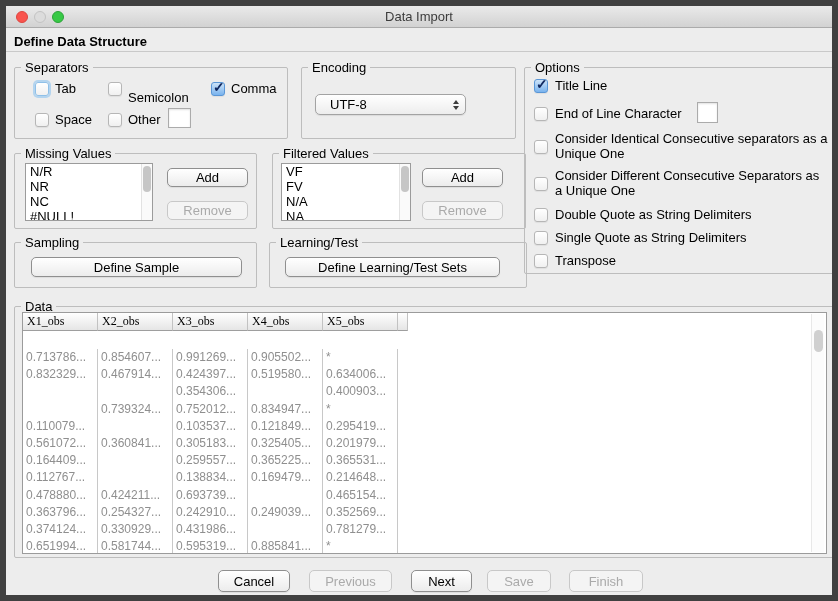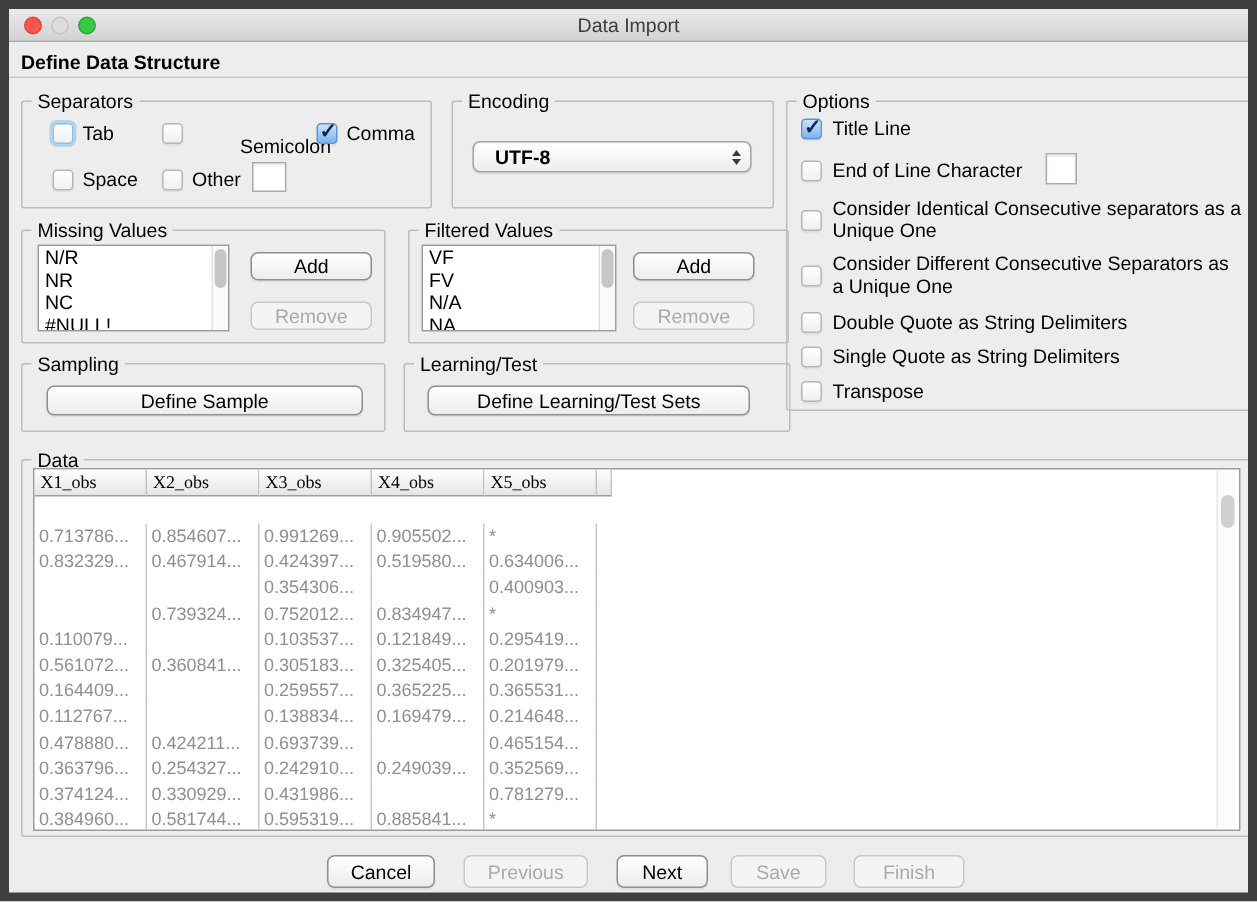--- a/index.html
+++ b/index.html
@@ -110,33 +110,33 @@
   </div>
 
   <div class="page-header">Define Data Structure</div>
   <div class="header-rule"></div>
 
   <div class="group" style="left:8px; top:61px; width:274px; height:72px;">
     <div class="group-title">Separators</div>
     <span class="cb focusring" style="left:20px; top:14px;"></span>
     <span class="cb-label" style="left:40px; top:13px;">Tab</span>
     <span class="cb" style="left:93px; top:14px;"></span>
-    <span class="cb-label" style="left:113px; top:22px;margin-left:32px;">Semicolon</span>
+    <span class="cb-label" style="left:113px; top:22px;">Semicolon</span>
     <span class="cb checked" style="left:196px; top:14px;"></span>
     <span class="cb-label" style="left:216px; top:13px;">Comma</span>
     <span class="cb" style="left:20px; top:45px;"></span>
     <span class="cb-label" style="left:40px; top:44px;">Space</span>
     <span class="cb" style="left:93px; top:45px;"></span>
     <span class="cb-label" style="left:113px; top:44px;">Other</span>
     <input class="tiny-input" style="left: 153px; top: 40px; width: 23px; height: 20px;" value="">
   </div>
 
   <div class="group" style="left:295px; top:61px; width:215px; height:72px;">
     <div class="group-title">Encoding</div>
-    <div class="select" style="left:13px; top:26px; width:186px; height:21px;font-weight:bold;">
+    <div class="select" style="left:13px; top:26px; width:151px; height:21px;">
       <span class="select-value">UTF-8</span>
       <span class="stepper">
           <span class="up"></span>
           <span class="down"></span>
         </span>
     </div>
   </div>
 
   <div class="group" style="left:518px; top:61px; width:368px; height:207px;">
     <div class="group-title">Options</div>
@@ -284,21 +284,21 @@
             <div class="td">0.352569...</div>
           </div>
           <div class="tr">
             <div class="td">0.374124...</div>
             <div class="td">0.330929...</div>
             <div class="td">0.431986...</div>
             <div class="td"></div>
             <div class="td">0.781279...</div>
           </div>
           <div class="tr">
-            <div class="td">0.384960...</div>
+            <div class="td">0.651994...</div>
             <div class="td">0.581744...</div>
             <div class="td">0.595319...</div>
             <div class="td">0.885841...</div>
             <div class="td">*</div>
           </div>
           <div class="tr">
             <div class="td"></div>
             <div class="td">0.544787...</div>
             <div class="td">0.736880...</div>
             <div class="td"></div>

